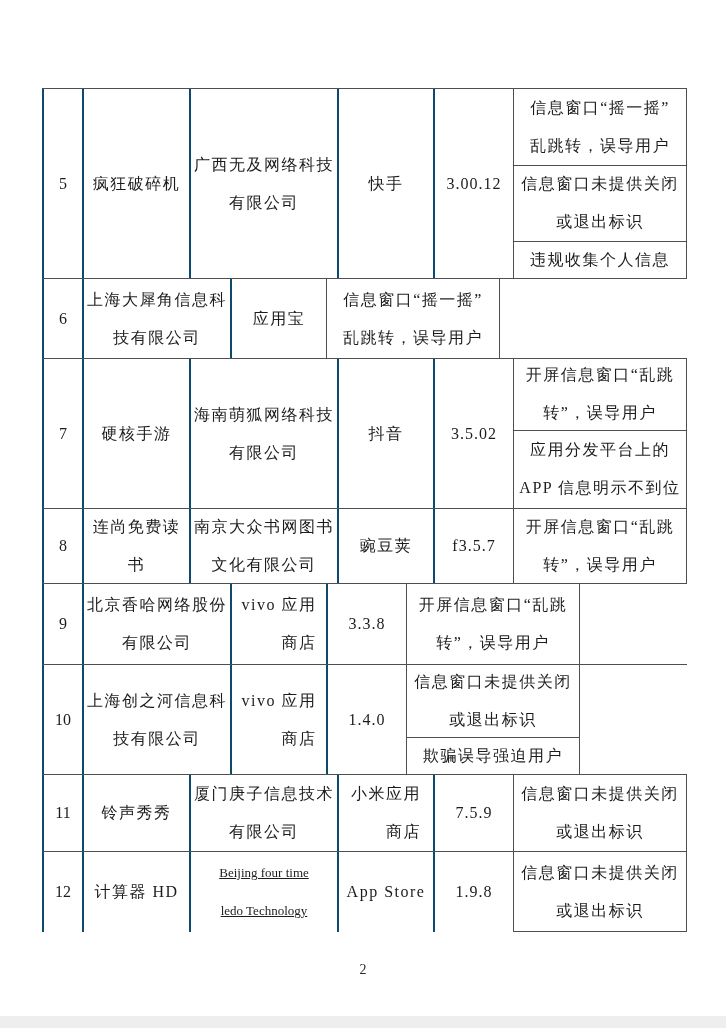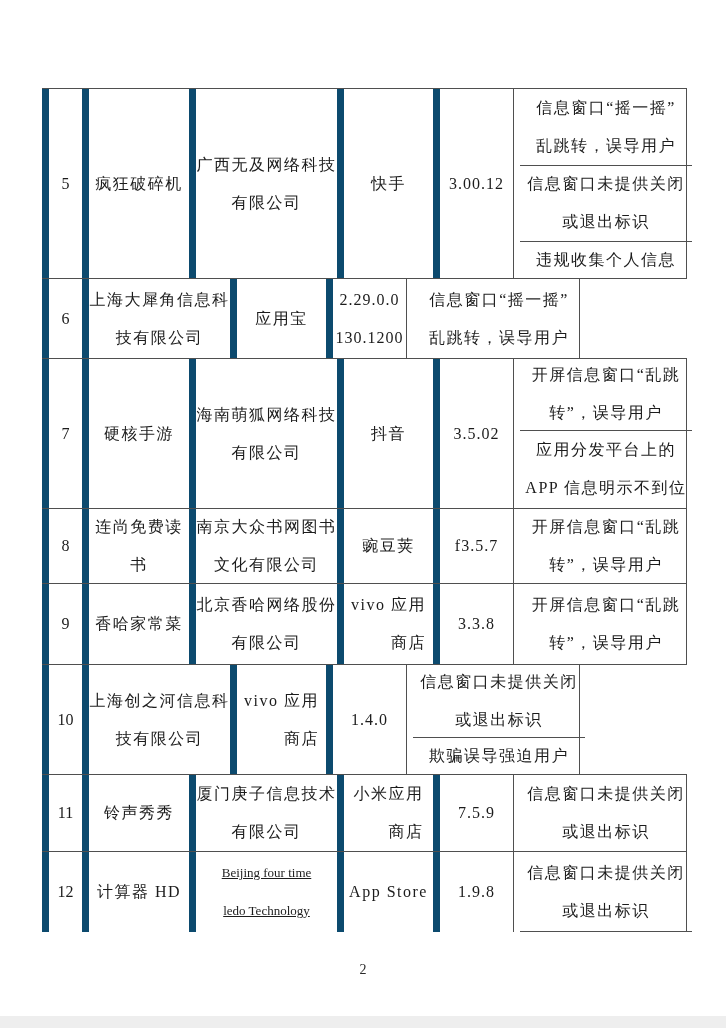--- a/index.html
+++ b/index.html
@@ -16,21 +16,21 @@
   .tbl {
     position: absolute;
     left: 42px;
     top: 88px;
     width: 645px;
     border-top: 1px solid #4f4f4f;
   }
   .row { display: flex; border-bottom: 1px solid #4f4f4f; }
   .row.last { border-bottom: none; }
   .cell {
-    border-left: 7px solid #0c4a6e;
+    border-left: 2px solid #0c4a6e;
     display: flex;
     align-items: center;
     justify-content: center;
     text-align: center;
     white-space: pre-line;
     font-size: 16px;
     line-height: 38px;
     letter-spacing: 1.5px;
     overflow: hidden;
   }
@@ -39,21 +39,21 @@
   .c-company  { width: 148px; }
   .c-platform { width: 96px; text-align: right;  }
   .c-version  { width: 80px;  letter-spacing: 1px; }
   .c-issues   {
     width: 174px;
     border-left: 1px solid #4f4f4f;
     border-right: 1px solid #4f4f4f;
     display: flex;
     flex-direction: column;
   }
-  .c-issues .cell { border-left: none; width: 100%; margin-left: 6px; }
+  .c-issues .cell { border-left: none; width: 100%; }
   .sb { border-bottom: 1px solid #4f4f4f; }
   .lat { letter-spacing: 0; font-size: 13px; text-decoration: underline; }
   .footer-pagenum {
     position: absolute;
     left: 0; top: 962px;
     width: 726px;
     text-align: center;
     font-size: 14px;
     color: #2a2a2a;
     font-family: "Liberation Serif", "DejaVu Serif", serif;
@@ -86,22 +86,20 @@
 或退出标识</div>
         <div class="cell" style="height:36px">违规收集个人信息</div>
       </div>
     </div>
 
     <div class="row" style="height:80px">
       <div class="cell c-num">6</div>
       <div class="cell c-company">上海大犀角信息科
 技有限公司</div>
       <div class="cell c-platform">应用宝</div>
-      <div class="cell c-version">2.29.0.0
-130.1200</div>
       <div class="c-issues">
         <div class="cell" style="height:80px">信息窗口“摇一摇”
 乱跳转，误导用户</div>
       </div>
     </div>
 
     <div class="row" style="height:150px">
       <div class="cell c-num">7</div>
       <div class="cell c-app">硬核手游</div>
       <div class="cell c-company">海南萌狐网络科技
@@ -125,21 +123,20 @@
       <div class="cell c-platform">豌豆荚</div>
       <div class="cell c-version">f3.5.7</div>
       <div class="c-issues">
         <div class="cell" style="height:75px">开屏信息窗口“乱跳
 转”，误导用户</div>
       </div>
     </div>
 
     <div class="row" style="height:81px">
       <div class="cell c-num">9</div>
-      <div class="cell c-app">香哈家常菜</div>
       <div class="cell c-company">北京香哈网络股份
 有限公司</div>
       <div class="cell c-platform">vivo 应用
 商店</div>
       <div class="cell c-version">3.3.8</div>
       <div class="c-issues">
         <div class="cell" style="height:81px">开屏信息窗口“乱跳
 转”，误导用户</div>
       </div>
     </div>

